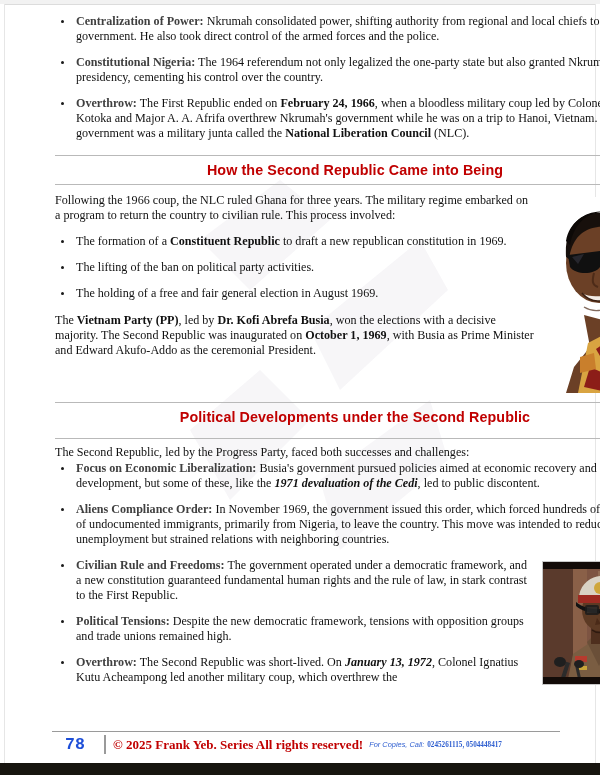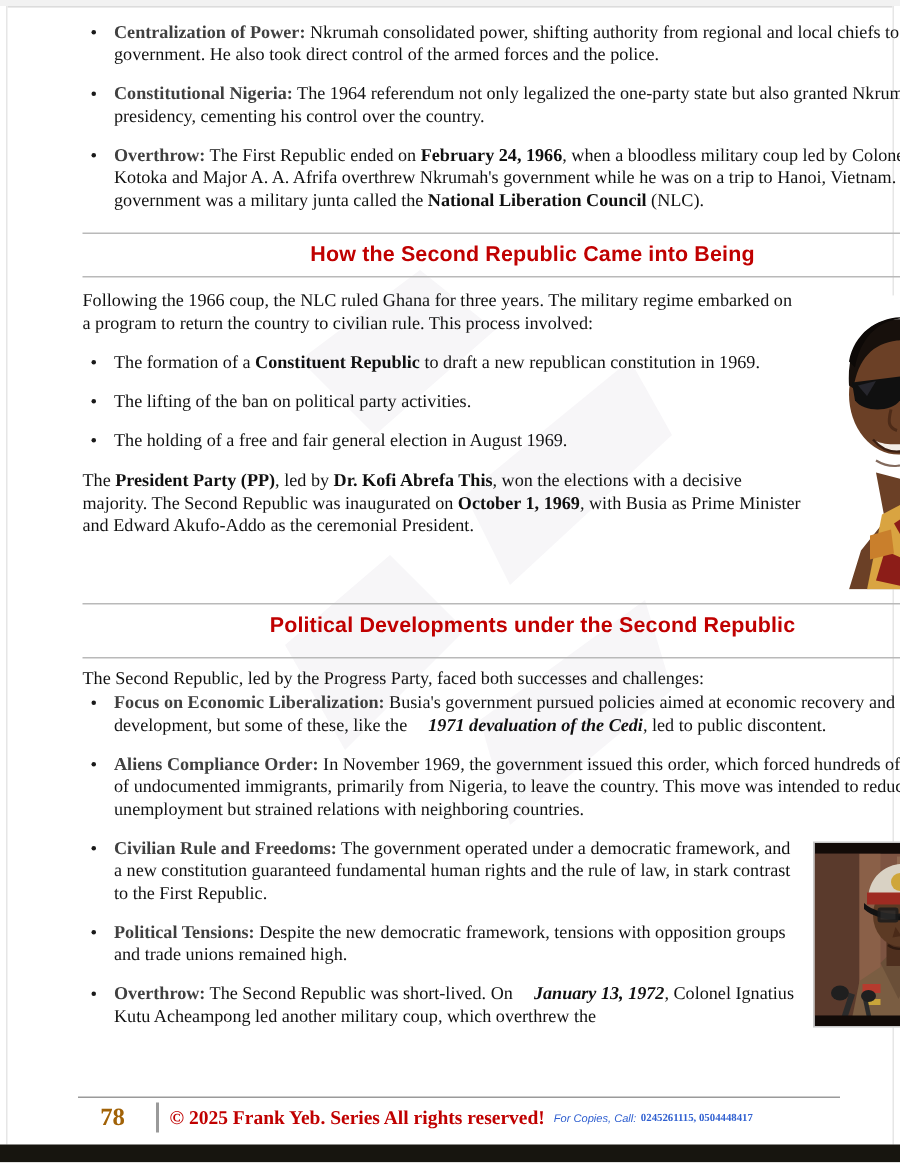--- a/index.html
+++ b/index.html
@@ -81,21 +81,21 @@
     left: 6px;
     top: 6px;
     width: 3px;
     height: 3px;
     background: #1a1a1a;
     border-radius: 50%;
   }
   li.tight { margin-bottom: 0; }
   .lead { color: #404040; font-weight: bold; }
   b { font-weight: bold; }
-  i.bi { font-weight: bold; font-style: italic; margin-left: 11px; }
+  i.bi { font-weight: bold; font-style: italic; }
 
   .section-head {
     margin: 14px 0 0 0;
     border-top: 1.5px solid #b9b9b9;
     border-bottom: 1.5px solid #b9b9b9;
     padding: 6px 0 6px 0;
     text-align: center;
     color: #c00000;
     font-family: "Liberation Sans", "DejaVu Sans", sans-serif;
     font-weight: bold;
@@ -160,22 +160,22 @@
   }
   .footer-rule {
     border-top: 1.6px solid #9a9a9a;
     margin-bottom: 3px;
   }
   .footer-row {
     display: flex;
     align-items: center;
   }
   .page-num {
-    color: #a16207;
-    font-family: Liberation Serif, serif;
+    color: #1d4ed8;
+    font-family: Liberation Mono, monospace;
     font-weight: bold;
     font-size: 16.5px;
     width: 46px;
     text-align: center;
     padding-right: 6px;
   }
   .footer-div {
     width: 2px;
     align-self: stretch;
     background: #9a9a9a;
@@ -292,21 +292,21 @@
         </li>
         <li class="tight">
           <span>The lifting of the ban on political party activities.</span>
         </li>
         <li class="tight">
           <span>The holding of a free and fair general election in August 1969.</span>
         </li>
       </ul>
 
       <p class="para after-bullets">
-        <span>The </span><b>President Party (PP)</b><span>, led by </span><b>Dr. Kofi Abrefa This</b><span>, won the elections with a decisive majority. The Second Republic was inaugurated on </span><b>October 1, 1969</b><span>, with Busia as Prime Minister and Edward Akufo-Addo as the ceremonial President.</span>
+        <span>The </span><b>Vietnam Party (PP)</b><span>, led by </span><b>Dr. Kofi Abrefa Busia</b><span>, won the elections with a decisive majority. The Second Republic was inaugurated on </span><b>October 1, 1969</b><span>, with Busia as Prime Minister and Edward Akufo-Addo as the ceremonial President.</span>
       </p>
       <div style="clear:both"></div>
     </div>
 
     <div class="section-head second">Political Developments under the Second Republic</div>
     <div class="rule-under"></div>
 
     <p class="para" style="margin-top:6px">The Second Republic, led by the Progress Party, faced both successes and challenges:</p>
 
     <ul class="bullets" style="margin-top:1px">

